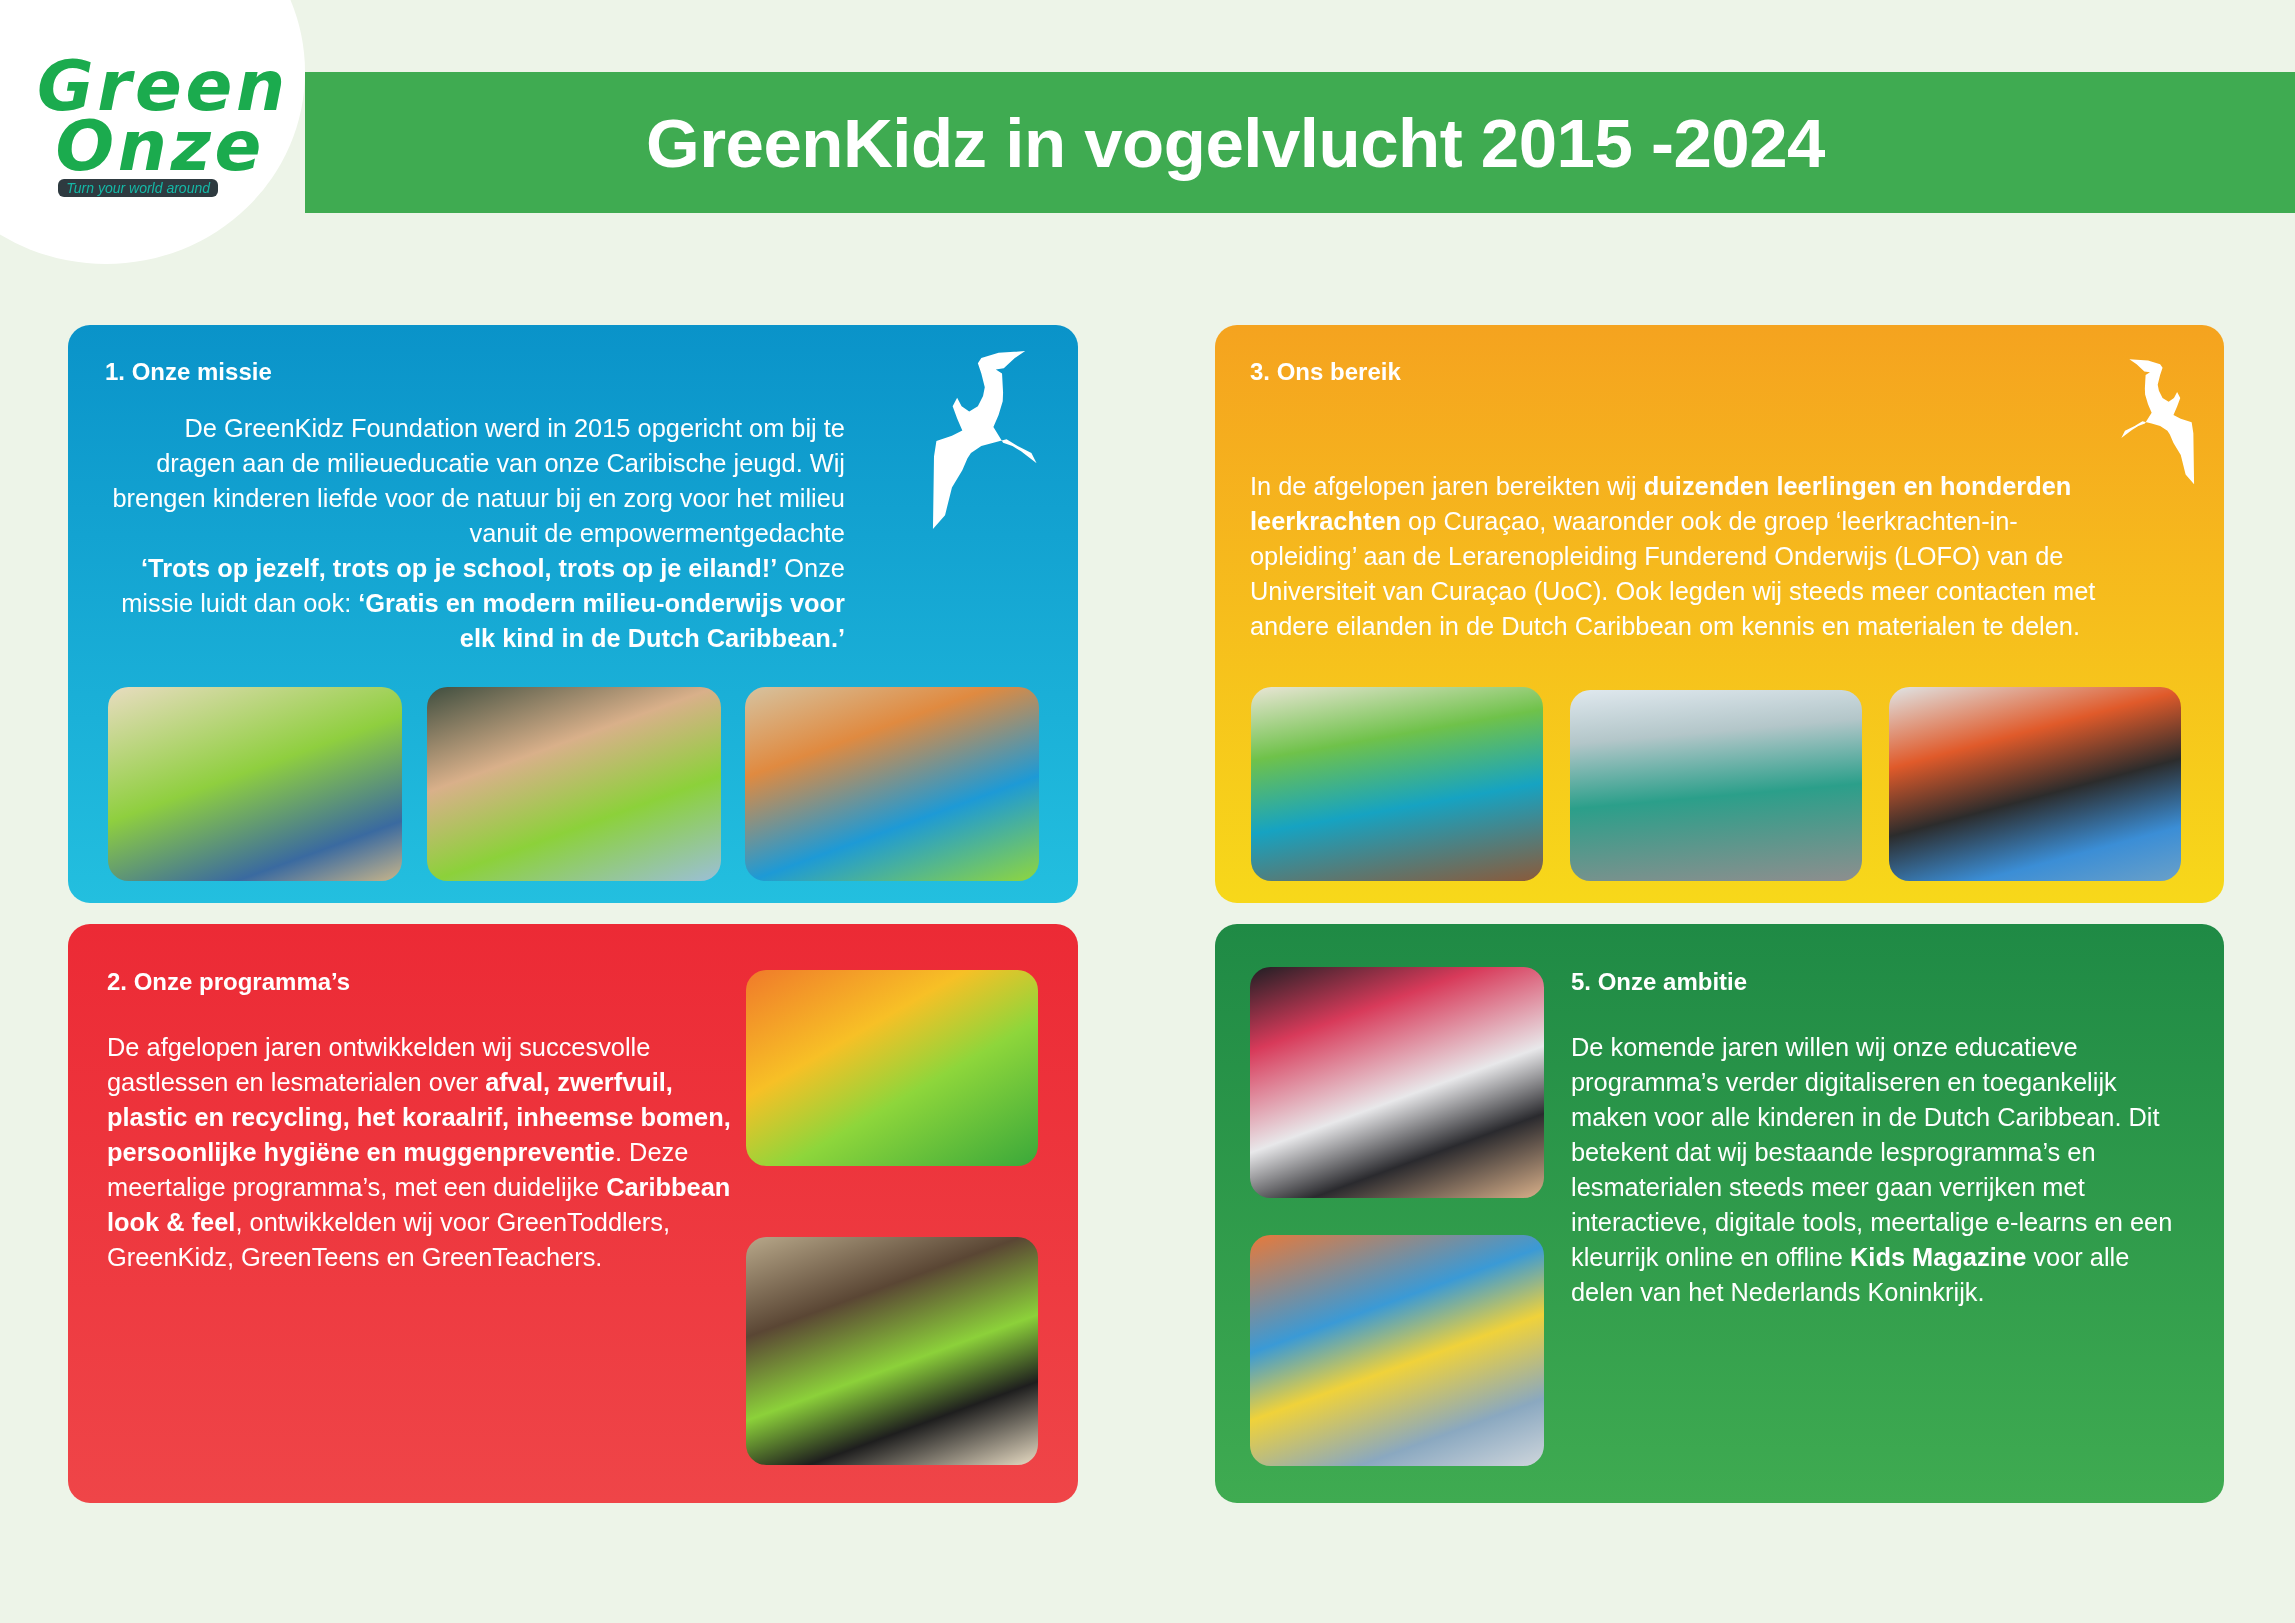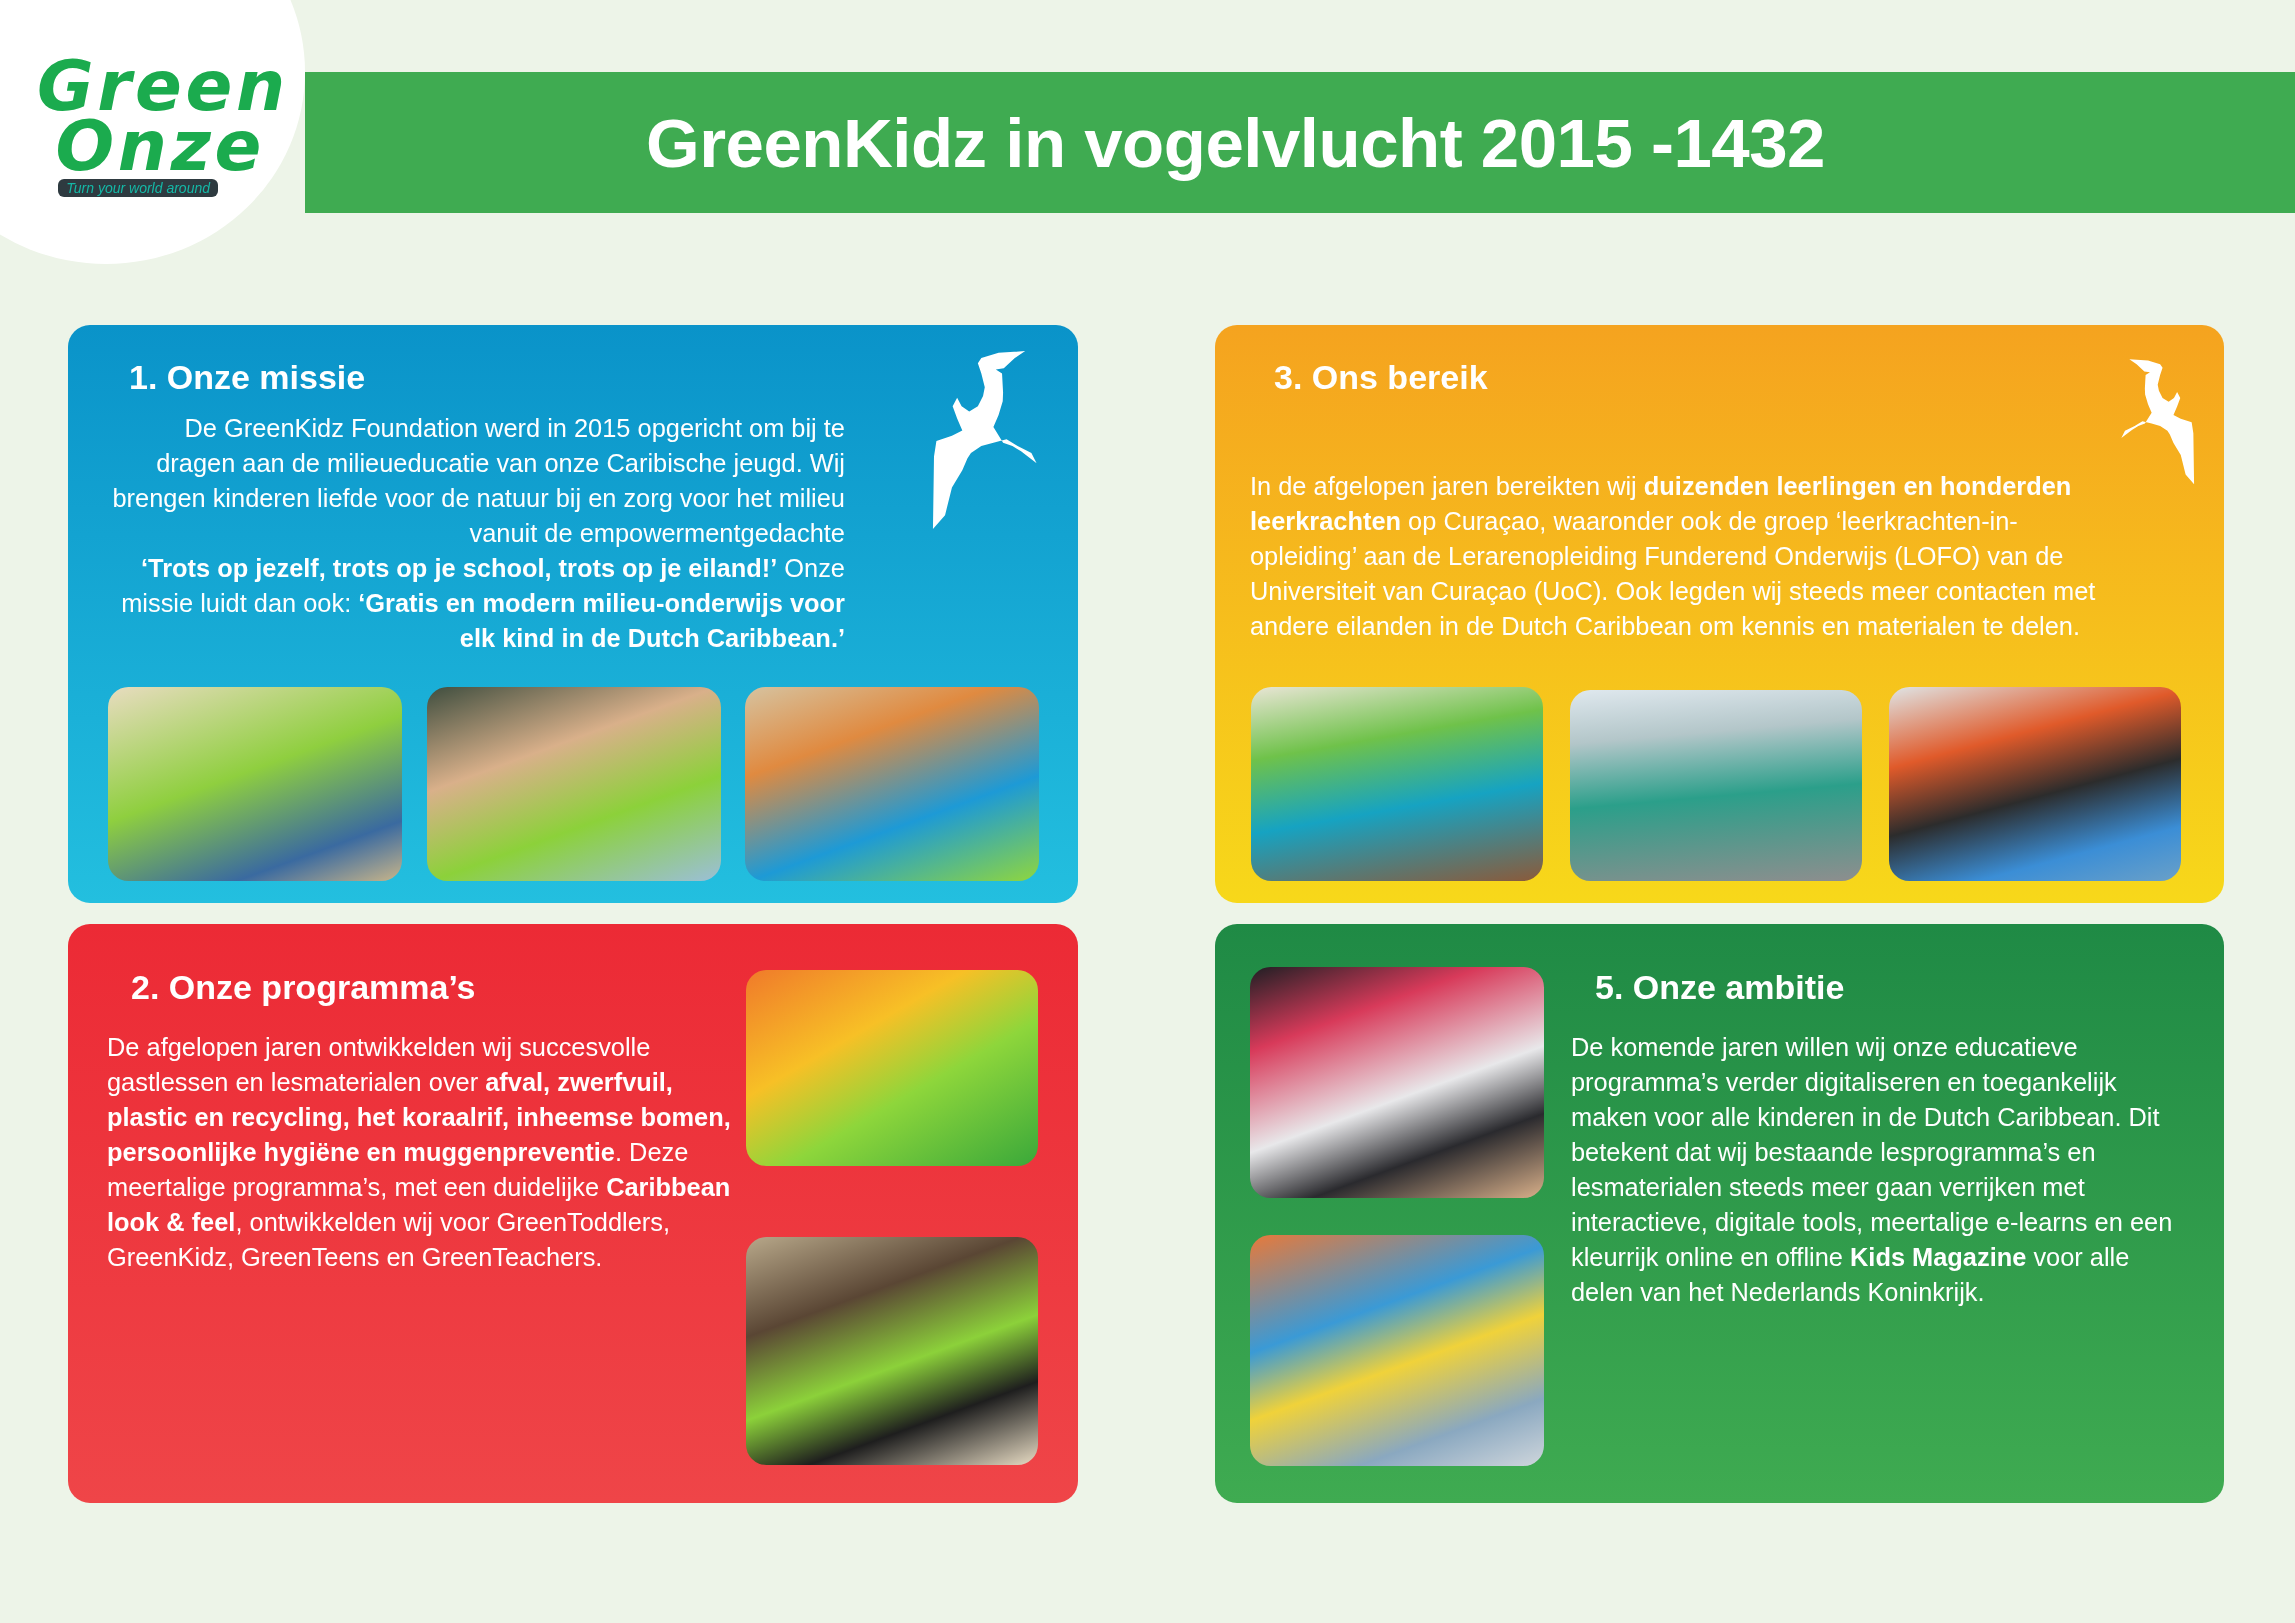--- a/index.html
+++ b/index.html
@@ -11,38 +11,38 @@
   .logo .word.line2 { margin-left:18.5px; }
   .logo .tagline { display:inline-block; margin-left:21px; margin-top:2.8px; background:#2e3a40; color:#14b8a6; border-radius:6px;
                    font-size:14px; padding:0.9px 8.3px; font-family:"Liberation Sans", sans-serif; }
   .banner { position:absolute; left:305px; top:72px; width:1990px; height:141px; background:#3fab51; }
   .banner-title { position:absolute; left:646px; top:104px; font-size:69px; font-weight:bold; white-space:nowrap; letter-spacing:-0.5px; }
   .panel { position:absolute; border-radius:22px; overflow:hidden; }
   .p1 { left:68px; top:325px; width:1010px; height:578px; background:linear-gradient(180deg,#0a93c9 0%,#23bfdf 100%); }
   .p3 { left:1215px; top:325px; width:1009px; height:578px; background:linear-gradient(180deg,#f5a31f 0%,#f7d81a 100%); }
   .p2 { left:68px; top:924px; width:1010px; height:579px; background:linear-gradient(180deg,#ec2a35 0%,#ef4548 100%); }
   .p4 { left:1215px; top:924px; width:1009px; height:579px; background:linear-gradient(180deg,#1f8a45 0%,#3fab51 100%); }
-  .ptitle { position:absolute; font-size:34px; font-weight:bold; white-space:nowrap;margin-left:24px; }
+  .ptitle { position:absolute; font-size:24px; font-weight:bold; white-space:nowrap; }
   .pbody { position:absolute; font-size:25.4px; line-height:35px; }
   .pbody b { font-weight:bold; }
   .photo { position:absolute; border-radius:20.4px; overflow:hidden; }
   .bird { position:absolute; }
 </style>
 </head>
 <body>
 
 <div class="logo-circle"></div>
 <div class="logo">
   <div class="word">Green</div>
   <div class="word line2">Onze</div>
   <div class="tagline">Turn your world around</div>
 </div>
 
 <div class="banner"></div>
-<div class="banner-title">GreenKidz  in vogelvlucht 2015 -1432</div>
+<div class="banner-title">GreenKidz  in vogelvlucht 2015 -2024</div>
 
 <div class="panel p1">
   <div class="ptitle" style="left:37px; top:33px;">1. Onze missie</div>
   <div class="pbody" style="left:37px; top:86px; width:740px;text-align:right;">
     <span>De GreenKidz Foundation werd in 2015 opgericht om bij te dragen aan de milieueducatie van onze Caribische jeugd. Wij brengen kinderen liefde voor de natuur bij en zorg voor het milieu vanuit de empowermentgedachte </span><br><b>‘Trots op jezelf, trots op je school, trots op je eiland!’</b><span> Onze missie luidt dan ook: </span><b>‘Gratis en modern milieu-onderwijs voor elk kind in de Dutch Caribbean.’</b>
   </div>
   <svg class="bird" style="left:849px; top:14px;" width="139" height="190" viewBox="0 0 400 550">
     <path fill="#fff" d="M312 35 L282 55 L250 85 L227 88 L245 100 L248 155 L247 180 L235 220 L220 255 L248 300 L275 310 L300 325 L345 360 L330 330 L290 310 L258 290 L220 300 L185 310 L155 330 L145 345 L130 380 L100 430 L80 510 L45 550 L48 340 L55 295 L100 280 L130 265 L115 230 L102 195 L115 170 L128 195 L150 210 L175 195 L190 165 L195 140 L185 100 L175 70 L185 55 L235 40 Z"></path>
   </svg>
   <div class="photo" style="left:40px; top:362px; width:294px; height:194px; background:linear-gradient(160deg,#e8dcc0 0%,#8fcf3f 45%,#3a6aa0 80%,#c8b58a 100%);"></div>

